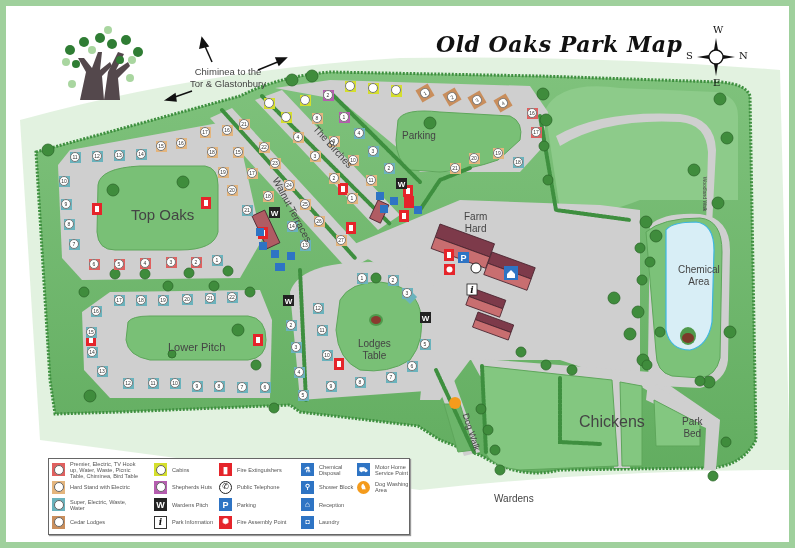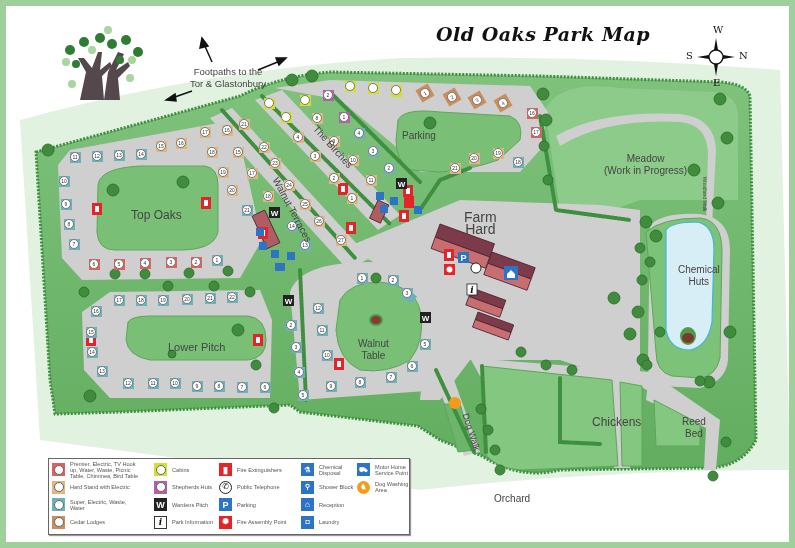--- a/index.html
+++ b/index.html
@@ -1,18 +1,18 @@
 <!DOCTYPE html>
 <html><head>
 <meta charset="utf-8">
 <style>
   html,body{margin:0;padding:0;}
   body{width:795px;height:548px;background:#9fd09c;position:relative;overflow:hidden;font-family:"Liberation Sans",sans-serif;}
   .panel{position:absolute;left:6px;top:6px;width:783px;height:536px;background:#ffffff;overflow:hidden;}
-  .title{position:absolute;left:430px;top:17px;font-family:"DejaVu Serif",serif;font-style:italic;font-weight:bold;font-size:19px;color:#111;letter-spacing:0.5px;}
+  .title{position:absolute;left:430px;top:25px;font-family:"DejaVu Serif",serif;font-style:italic;font-weight:bold;font-size:22px;color:#111;letter-spacing:0.5px;}
   .compass{position:absolute;left:680px;top:20px;width:60px;height:62px;}
   .compass .lbl{position:absolute;font-family:"DejaVu Serif",serif;font-size:10px;color:#111;}
   .foot{position:absolute;left:172px;top:60px;width:100px;text-align:center;font-size:9.5px;line-height:12px;color:#444;}
   svg.map{position:absolute;left:0;top:0;}
   .maplabel{position:absolute;color:#444;font-size:10px;text-align:center;line-height:12px;white-space:nowrap;}
   .legend{position:absolute;left:42px;top:452px;width:360px;height:75px;border:1px solid #666;background:#fff;box-shadow:1px 1px 1px #999;}
   .leg-col{position:absolute;top:2px;}
   .leg-item{display:flex;align-items:center;height:17.5px;font-size:5.6px;color:#555;line-height:6px;}
   .leg-sw{width:13px;height:13px;margin-right:5px;flex:0 0 13px;display:flex;align-items:center;justify-content:center;box-sizing:border-box;}
   .leg-sw .ring{width:8px;height:8px;border-radius:50%;background:#fff;border:1px solid #666;}
@@ -586,53 +586,49 @@
       <polygon points="11,31 23,29 23,33" fill="#111"></polygon>
       <polygon points="49,31 37,29 37,33" fill="#111"></polygon>
     </svg>
     <span class="lbl" style="left:27px;top:-2px;">W</span>
     <span class="lbl" style="left:0px;top:24px;">S</span>
     <span class="lbl" style="left:53px;top:24px;">N</span>
     <span class="lbl" style="left:27px;top:51px;">E</span>
   </div>
 
   <div class="foot">
-    <div>Footpaths to the</div>
+    <div>Chiminea to the</div>
     <div>Tor &amp; Glastonbury</div>
   </div>
 
-  <div class="maplabel" style="left:125px;top:203px;font-size:12px;">Top Oaks</div>
+  <div class="maplabel" style="left:125px;top:203px;font-size:15px;">Top Oaks</div>
   <div class="maplabel" style="left:162px;top:335px;font-size:11px;">Lower Pitch</div>
   <div class="maplabel" style="left:300px;top:135px;transform:rotate(48deg);font-size:10px;">The Birches</div>
   <div class="maplabel" style="left:250px;top:198px;transform:rotate(62deg);font-size:10px;">Walnut Terraces</div>
   <div class="maplabel" style="left:396px;top:124px;font-size:10px;">Parking</div>
   <div class="maplabel" style="left:352px;top:332px;font-size:10px;">
-    <div>Walnut</div>
+    <div>Lodges</div>
     <div>Table</div>
   </div>
-  <div class="maplabel" style="left:458px;top:205px;font-size:14px;">
+  <div class="maplabel" style="left:458px;top:205px;font-size:10px;">
     <div>Farm</div>
     <div>Hard</div>
-  </div>
-  <div class="maplabel" style="left:598px;top:147px;font-size:10px;">
-    <div>Meadow</div>
-    <div>(Work in Progress)</div>
   </div>
   <div class="maplabel" style="left:682px;top:182px;transform:rotate(90deg);font-size:5px;">Woodland Walk</div>
   <div class="maplabel" style="left:672px;top:258px;font-size:10px;">
     <div>Chemical</div>
-    <div>Huts</div>
+    <div>Area</div>
   </div>
-  <div class="maplabel" style="left:573px;top:410px;font-size:12px;margin-left:13px;">Chickens</div>
+  <div class="maplabel" style="left:573px;top:410px;font-size:16px;">Chickens</div>
   <div class="maplabel" style="left:676px;top:410px;font-size:10px;">
-    <div>Reed</div>
+    <div>Park</div>
     <div>Bed</div>
   </div>
   <div class="maplabel" style="left:446px;top:420px;transform:rotate(72deg);font-size:9px;">Dog Walk</div>
-  <div class="maplabel" style="left:488px;top:487px;font-size:10px;">Orchard</div>
+  <div class="maplabel" style="left:488px;top:487px;font-size:10px;">Wardens</div>
 
   <div class="legend">
     <div class="leg-col" style="left:3px;width:90px;">
       <div class="leg-item">
         <span class="leg-sw" style="background:#e0605f;">
             <span class="ring"></span>
           </span>
         <span>Premier, Electric, TV Hook up, Water, Waste, Picnic Table, Chiminea, Bird Table</span>
       </div>
       <div class="leg-item">

